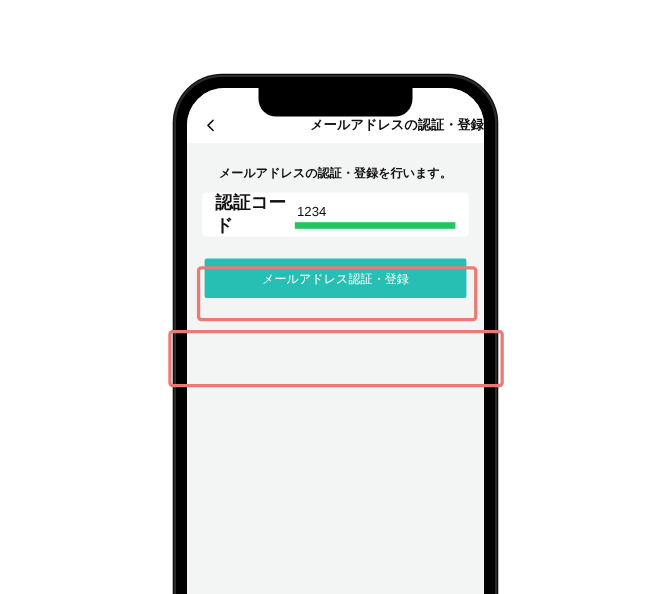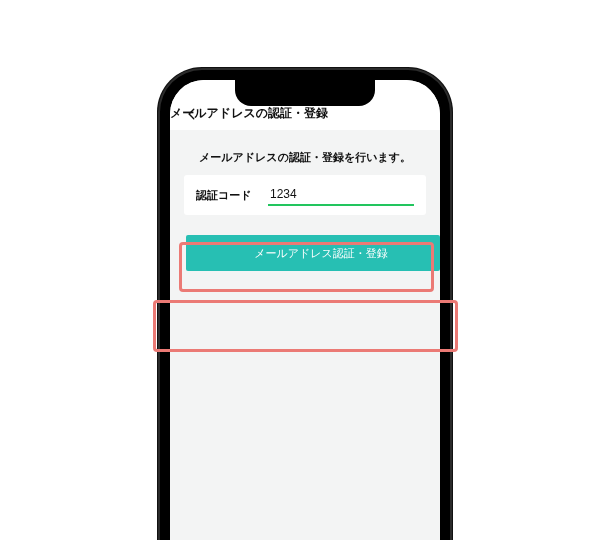--- a/index.html
+++ b/index.html
@@ -48,21 +48,21 @@
     z-index: 10;
   }
 
   
   .header {
     position: relative;
     height: 50px;
     background: #ffffff;
     display: flex;
     align-items: flex-end;
-    justify-content: flex-start;
+    justify-content: flex-end;
     padding-bottom: 8px;
     box-sizing: border-box;
     font-size: 12px;
     font-weight: 600;
     color: #111;
   }
   .back-chevron {
     position: absolute;
     left: 12px;
     bottom: 6px;
@@ -97,30 +97,30 @@
   .code-row {
     display: flex;
     align-items: center;
     height: 40px;
     background: #ffffff;
     border-radius: 3px;
     padding: 0 12px;
     box-sizing: border-box;
   }
   .code-label {
-    font-size: 11px;
+    font-size: 16px;
     font-weight: 700;
     color: #111;
     width: 72px;
     flex: 0 0 auto;
   }
   .code-input {
     flex: 1 1 auto;
     border: none;
-    border-bottom: 2px solid #22c55e;
+    border-bottom: 6px solid #22c55e;
     font-size: 12px;
     padding: 3px 2px;
     outline: none;
     background: transparent;
     color: #111;
     width: 100%;
   }
 
   
   .submit-wrap {
@@ -132,21 +132,20 @@
     align-items: center;
     justify-content: center;
     width: 100%;
     height: 36px;
     background: #27bfb3;
     color: #ffffff;
     font-size: 11px;
     font-weight: 500;
     border-radius: 2px;
     user-select: none;
-    padding-left: 16px;
   }
 
   
   .callout {
     position: absolute;
     border: 3px solid #eb7a75;
     border-radius: 4px;
     box-sizing: border-box;
     pointer-events: none;
     z-index: 20;

